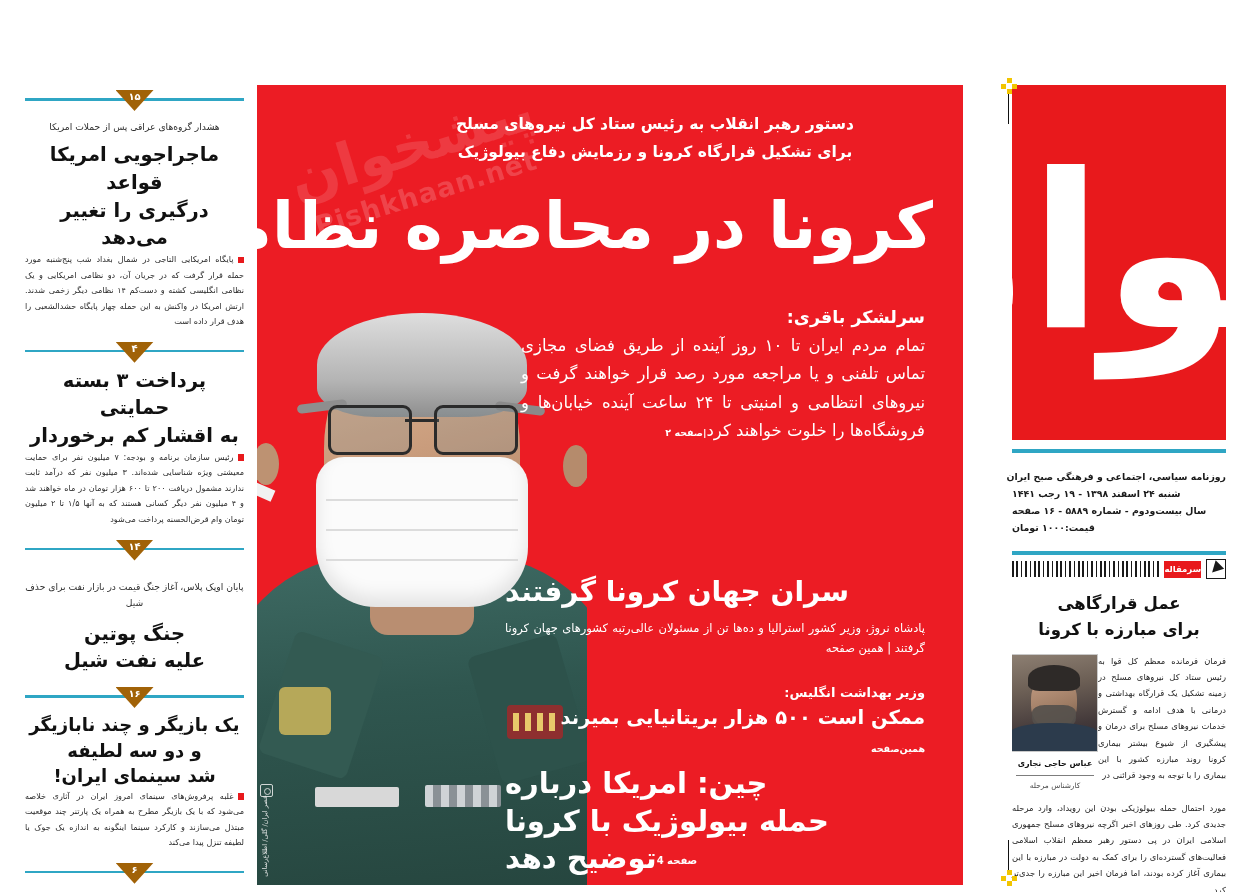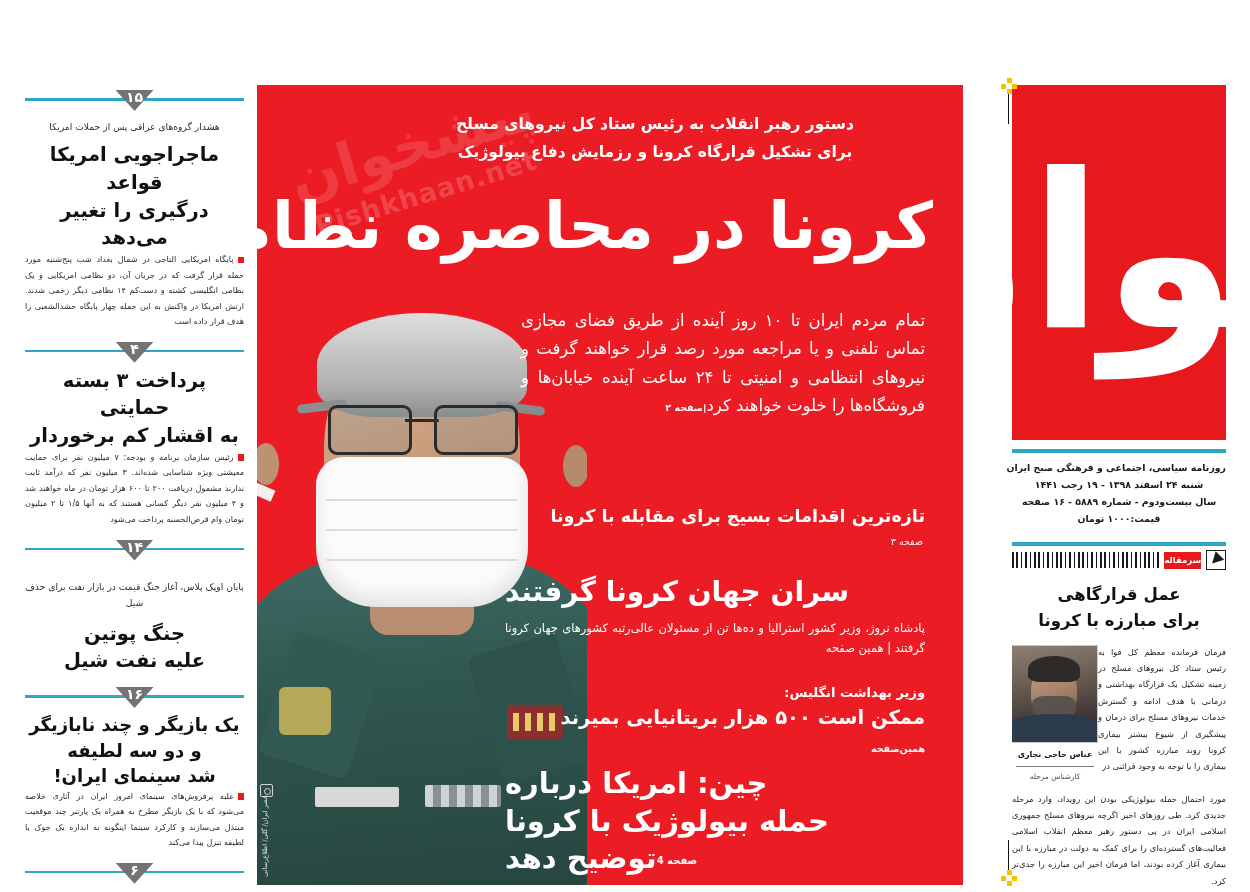--- a/index.html
+++ b/index.html
@@ -21,22 +21,22 @@
   }
   .masthead-logo{
     position:absolute;inset:0;display:flex;align-items:center;justify-content:center;
     color:#ffffff;font-size:215px;line-height:0.82;font-weight:700;
     font-family:"DejaVu Sans","Liberation Sans",sans-serif;
     letter-spacing:-8px;text-align:center;padding-bottom:18px;
     white-space:nowrap;
   }
   .rule-teal{height:4px;background:#2fa6c4;width:214px;margin:9px 0 0 0;}
   .pubinfo{
-    text-align:center;font-size:9.4px;line-height:1.82;color:#1a1a1a;
-    padding:6px 0 6px 0;width:214px;font-weight:600;
+    text-align:left;font-size:9.4px;line-height:1.82;color:#1a1a1a;
+    padding:15px 0 6px 0;width:214px;font-weight:600;
   }
   .pubinfo div{white-space:nowrap;}
 
   
   .edi-head{
     display:flex;align-items:center;gap:5px;width:214px;margin-top:4px;
   }
   .edi-icon{
     width:18px;height:18px;border:1.6px solid #1a1a1a;position:relative;flex:0 0 auto;
   }
@@ -226,23 +226,23 @@
     position:absolute;left:0;top:0;width:257px;height:892px;
     box-sizing:border-box;padding:78px 12px 0 24px;
   }
   .sb-item{width:219px;margin:0 auto;}
   .sb-div{
     position:relative;height:26px;margin:9px 0 2px;
   }
   .sb-div .ln{position:absolute;top:11px;left:0;right:0;height:2.6px;background:#2fa6c4;}
   .sb-div .tri{
     position:absolute;left:50%;top:3px;transform:translateX(-50%);
-    width:38px;height:21px;background:#737373;
+    width:38px;height:21px;background:#a16207;
     clip-path:polygon(0 0,100% 0,50% 100%);
-    color:#fff;font-size:14px;font-weight:700;text-align:center;
+    color:#fff;font-size:10px;font-weight:700;text-align:center;
     line-height:14px;
   }
   .sb-kick{font-size:9.2px;color:#2c2c2c;text-align:center;line-height:1.78;margin:6px 0 6px;}
   .sb-title{font-size:19.5px;font-weight:700;color:#111;text-align:center;line-height:1.42;}
   .sb-title.sm{font-size:18px;}
   .sb-body{
     font-size:8.1px;line-height:1.92;color:#2b2b2b;text-align:justify;
   }
   .sb-bullet{
     display:inline-block;width:6.5px;height:6.5px;background:#e8191c;
@@ -357,27 +357,24 @@
     </div>
 
     <div class="kicker">
       <div>دستور رهبر انقلاب به رئیس ستاد کل نیروهای مسلح</div>
       <div>برای تشکیل قرارگاه کرونا و رزمایش دفاع بیولوژیک</div>
     </div>
 
     <div class="headline">کرونا در محاصره نظامی</div>
 
     <div class="lead-block">
+      <div class="lead-source">سرلشکر باقری:</div>
       <div class="lead-text"><span>تمام مردم ایران تا ۱۰ روز آینده از طریق فضای مجازی تماس تلفنی و یا مراجعه مورد رصد قرار خواهند گرفت و نیروهای انتظامی و امنیتی تا ۲۴ ساعت آینده خیابان‌ها و فروشگاه‌ها را خلوت خواهند کرد</span><span class="pg">|صفحه ۲</span></div>
     </div>
 
-    <div class="sec2">
-      <div class="sec2-title">تازه‌ترین اقدامات بسیج برای مقابله با کرونا</div>
-      <div class="sec2-page">صفحه ۳</div>
-    </div>
 
     <div class="sec3">
       <div class="sec3-title">سران جهان کرونا گرفتند</div>
       <div class="sec3-sub">پادشاه نروژ، وزیر کشور استرالیا و ده‌ها تن از مسئولان عالی‌رتبه کشورهای جهان کرونا گرفتند | همین صفحه</div>
     </div>
 
     <div class="sec4">
       <div class="sec4-kick">وزیر بهداشت انگلیس:</div>
       <div class="sec4-title"><span>ممکن است ۵۰۰ هزار بریتانیایی بمیرند</span> <span class="pg">همین‌صفحه</span></div>
     </div>

